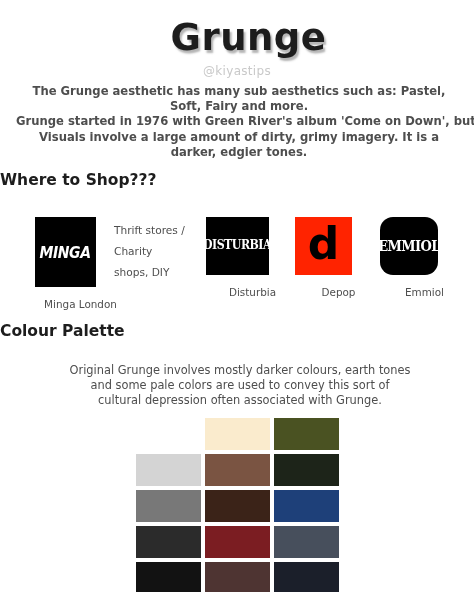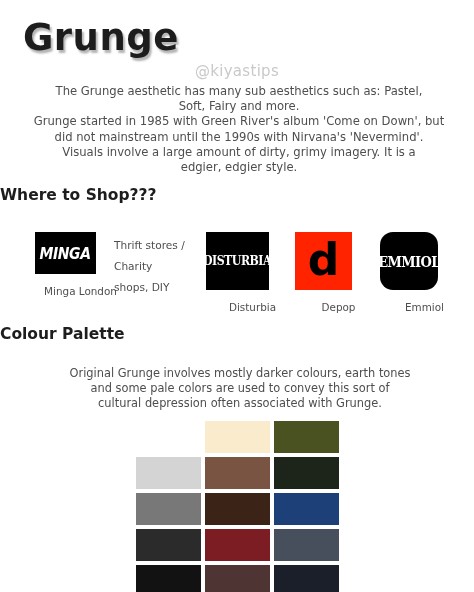--- a/index.html
+++ b/index.html
@@ -19,48 +19,50 @@
   .page {
     width: 474px;
     height: 592px;
     background: #ffffff;
     position: relative;
     box-sizing: border-box;
   }
 
   
   .title {
+    text-align: center;
     font-size: 37px;
     line-height: 44px;
     font-weight: 700;
     color: #1d1d1d;
     letter-spacing: 0.5px;
     margin: 16px 0 0 0;
     text-shadow: 2px 3px 2px rgba(120,120,120,0.55);
     font-family: "DejaVu Sans", "Liberation Sans", sans-serif;
     padding-left: 23px;
   }
 
   .handle {
     text-align: center;
-    font-size: 15px;
+    font-size: 12px;
     line-height: 14px;
     color: #c9c9c9;
     margin-top: 4px;
     letter-spacing: 0.3px;
   }
 
   
   .intro {
     text-align: center;
     font-size: 11.6px;
     line-height: 15.2px;
     color: #4e4e4e;
     padding: 6px 12px 0 16px;
     box-sizing: border-box;
+    font-weight: bold;
   }
   .intro .ln { display: block; white-space: nowrap; }
 
   
   .section-heading {
     text-align: left;
     font-size: 15.5px;
     line-height: 20px;
     font-weight: 700;
     color: #1d1d1d;
@@ -86,21 +88,21 @@
     height: 58px;
     display: flex;
     align-items: center;
     justify-content: center;
     overflow: hidden;
     position: relative;
   }
   .logo-minga {
     background: #000000;
     width: 61px;
-    height: 42px;
+    height: 70px;
   }
   .logo-minga .wordmark {
     color: #ffffff;
     font-weight: 800;
     font-style: italic;
     font-size: 14px;
     letter-spacing: -0.4px;
     transform: scaleY(1.18);
     font-family: "DejaVu Sans", "Liberation Sans", sans-serif;
   }
@@ -201,24 +203,23 @@
 <body>
 
 <div class="page">
 
   <h1 class="title">Grunge</h1>
   <div class="handle">@kiyastips</div>
 
   <div class="intro">
     <span class="ln">The Grunge aesthetic  has many sub aesthetics such as: Pastel,</span>
     <span class="ln">Soft, Fairy and more.</span>
-    <span class="ln">Grunge started in 1985 with Green River's album 'Come on Down', but</span>
-    <span class="ln">did not mainstream until the 1990s with Nirvana's 'Nevermind'.</span>
+    <span class="ln">Grunge started in 1976 with Green River's album 'Come on Down', but</span>
     <span class="ln">Visuals involve a large amount of dirty, grimy imagery. It is a</span>
-    <span class="ln">edgier, edgier style.</span>
+    <span class="ln">darker, edgier tones.</span>
   </div>
 
   <h2 class="section-heading">Where to Shop???</h2>
 
   <div class="shops">
 
     <div class="shop">
       <div class="logo-box logo-minga">
         <span class="wordmark">MINGA</span>
       </div>

